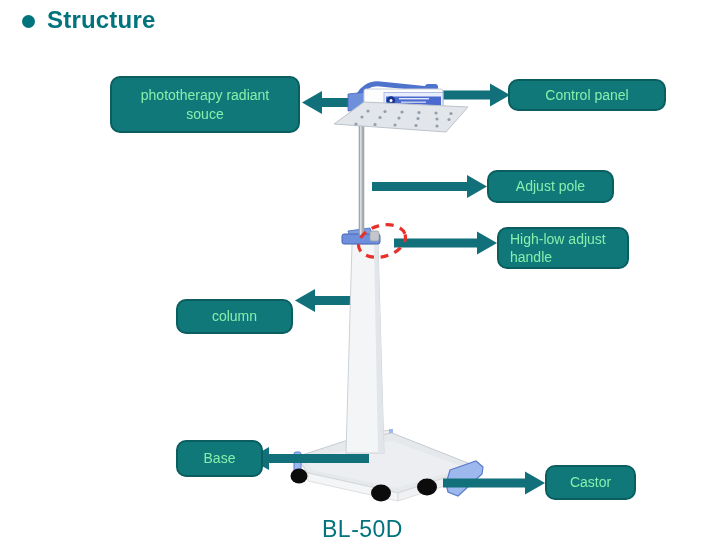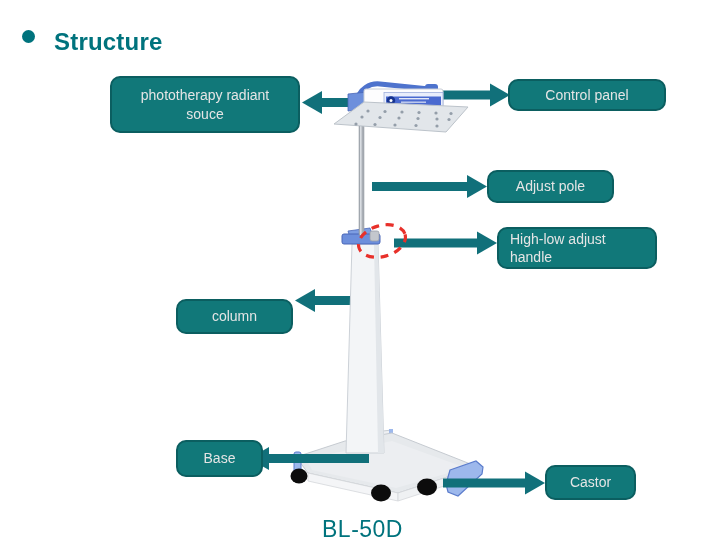--- a/index.html
+++ b/index.html
@@ -2,46 +2,45 @@
 <html style="--label_fill: #117879; --label_border: #0b5e60; --arrow: #11707a; --accent_text: #00737d; --highlight: #e8302a;"><head>
 <meta charset="utf-8">
 <style>
   html,body{margin:0;padding:0;background:#fff;}
   #stage{
     position:relative;width:713px;height:557px;background:#ffffff;overflow:hidden;
     font-family:"Liberation Sans",sans-serif;
   }
   #scene{position:absolute;left:0;top:0;width:713px;height:557px;}
   .title-row{
-    position:absolute;left:22px;top:6px;display:flex;align-items:flex-start;gap:19px;
+    position:absolute;left:22px;top:6px;display:flex;align-items:center;gap:12px;
     color:var(--accent_text,#00737d);
-    margin-top:22px;
   }
   .bullet{
     width:13px;height:13px;border-radius:50%;
     background:var(--accent_text,#00737d);flex:0 0 auto;margin-top:2px;
   }
   .title-text{font-size:24px;font-weight:bold;letter-spacing:.2px;}
   .model-text{
     position:absolute;left:322px;top:516px;
     font-size:23px;font-weight:normal;color:var(--accent_text,#00737d);letter-spacing:.5px;
   }
   .box{
     position:absolute;box-sizing:border-box;
     background:var(--label_fill,#117879);
     border:2px solid var(--label_border,#0b5e60);
-    border-radius:10px;color:#e5e5e5;
+    border-radius:10px;color:#86efac;
     font-size:14px;line-height:1.3;
     display:flex;flex-direction:column;align-items:center;justify-content:center;
     text-align:center;
   }
   #box-radiant  {left:110px;top:76px;width:190px;height:57px;}
   #box-control  {left:508px;top:79px;width:158px;height:32px;}
   #box-adjust   {left:487px;top:170px;width:127px;height:33px;}
-  #box-highlow  {left:497px;top:227px;width:160px;height:42px;align-items:flex-start;text-align:left;padding-left:11px;}
+  #box-highlow  {left:497px;top:227px;width:132px;height:42px;align-items:flex-start;text-align:left;padding-left:11px;}
   #box-column   {left:176px;top:299px;width:117px;height:35px;}
   #box-base     {left:176px;top:440px;width:87px;height:37px;}
   #box-castor   {left:545px;top:465px;width:91px;height:35px;}
 </style>
 </head>
 <body>
 
 <div id="stage">
 
   <svg id="scene" viewBox="0 0 713 557">

